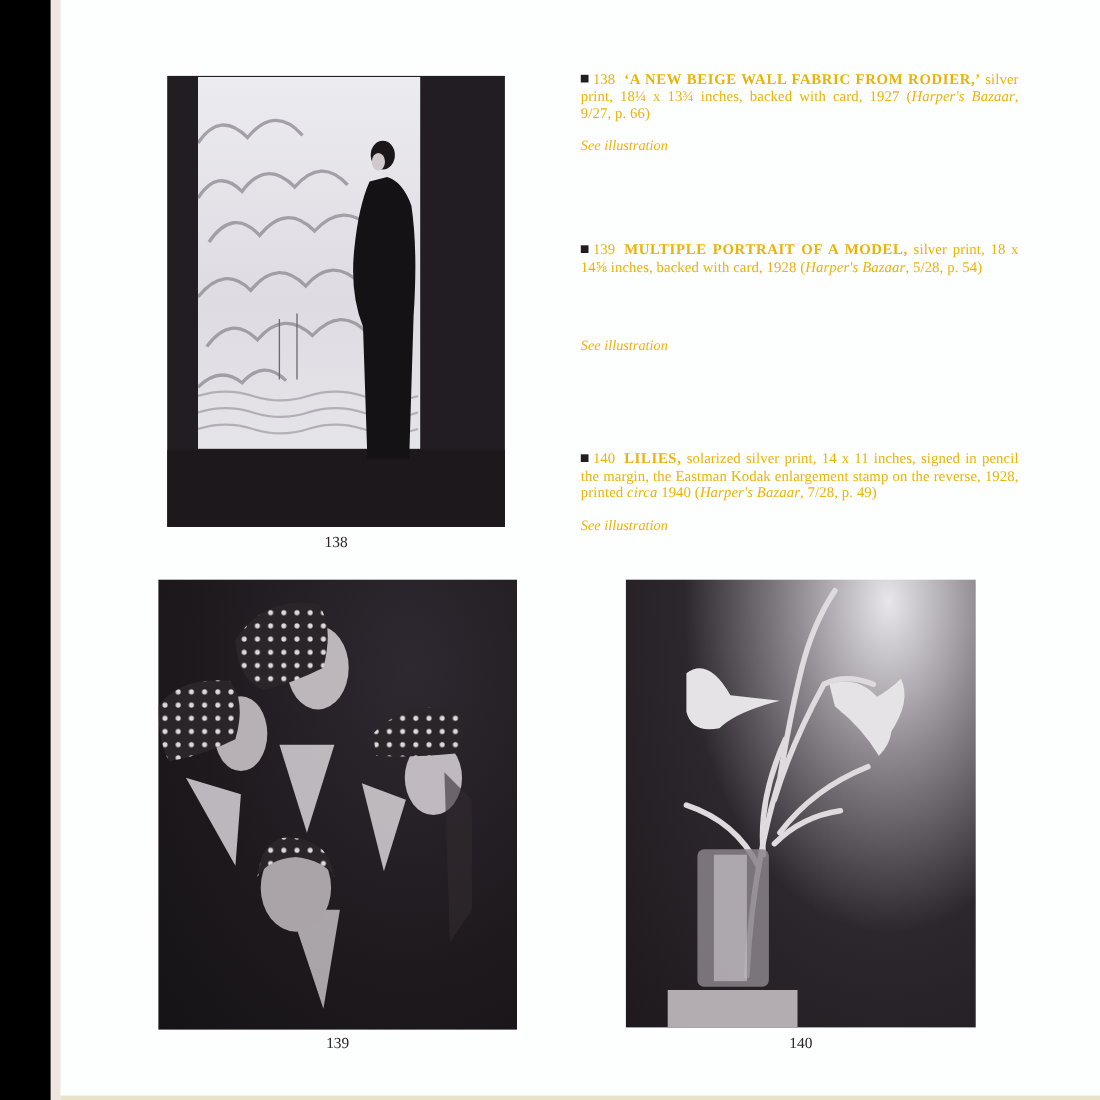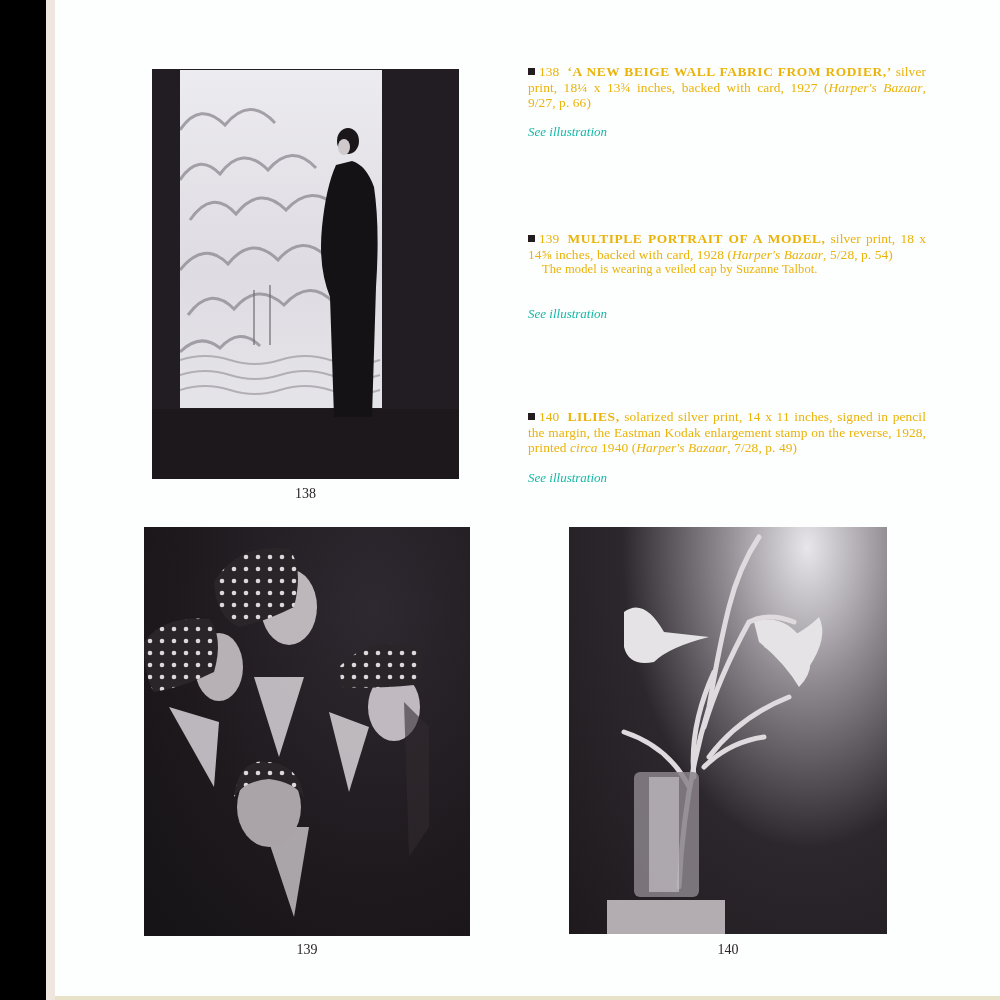--- a/index.html
+++ b/index.html
@@ -33,21 +33,21 @@
   .entry .bullet {
     display: inline-block; width: 7px; height: 7px; background: #231d20;
     margin-right: 4px; vertical-align: 1px;
   }
   .entry .num { margin-right: 8px; }
   .entry .title { font-weight: bold; letter-spacing: 0.6px; }
   .entry i { font-style: italic; }
   .note { display: block; padding-left: 14px; font-size: 12.5px; text-align: left; }
   .see {
     position: absolute; left: 528px; font-style: italic; font-size: 13px;
-    color: #14b8a6;
+    color: #eab308;
   }
 
   
   #p138 { left: 152px; top: 69px; width: 307px; height: 410px; background: #221d22; }
   #p138 .fabric {
     position: absolute; left: 28px; top: 1px; width: 202px; height: 338px;
     background: linear-gradient(180deg, #ecebef 0%, #dedce2 60%, #e5e4e8 100%);
   }
   #p138 .floor {
     position: absolute; left: 0; top: 340px; width: 307px; height: 70px;
@@ -152,22 +152,21 @@
     <rect x="38" y="373" width="118" height="34" fill="#b3adb2"></rect>
   </svg>
 </div>
 <div class="caption" style="left:569px; top:942px; width:318px;">140</div>
 
 <div class="entry" style="top:64px;">
   <span class="bullet"></span><span class="num">138</span><span class="title">‘A NEW BEIGE WALL FABRIC FROM RODIER,’</span><span> silver print, 18¼ x 13¾ inches, backed with card, 1927 (</span><i>Harper's Bazaar</i><span>, 9/27, p. 66)</span>
 </div>
 <div class="see" style="top:124px;">See illustration</div>
 
-<div class="entry" style="top:231px;">
+<div class="entry" style="top:219px;">
   <span class="bullet"></span><span class="num">139</span><span class="title">MULTIPLE PORTRAIT OF A MODEL,</span><span> silver print, 18 x 14⅝ inches, backed with card, 1928 (</span><i>Harper's Bazaar</i><span>, 5/28, p. 54)</span>
-  <span class="note">The model is wearing a veiled cap by Suzanne Talbot.</span>
 </div>
 <div class="see" style="top:306px;">See illustration</div>
 
 <div class="entry" style="top:409px;">
   <span class="bullet"></span><span class="num">140</span><span class="title">LILIES,</span><span> solarized silver print, 14 x 11 inches, signed in pencil the margin, the Eastman Kodak enlargement stamp on the reverse, 1928, printed </span><i>circa</i><span> 1940 (</span><i>Harper's Bazaar</i><span>, 7/28, p. 49)</span>
 </div>
 <div class="see" style="top:470px;">See illustration</div>
 
 </body></html>

